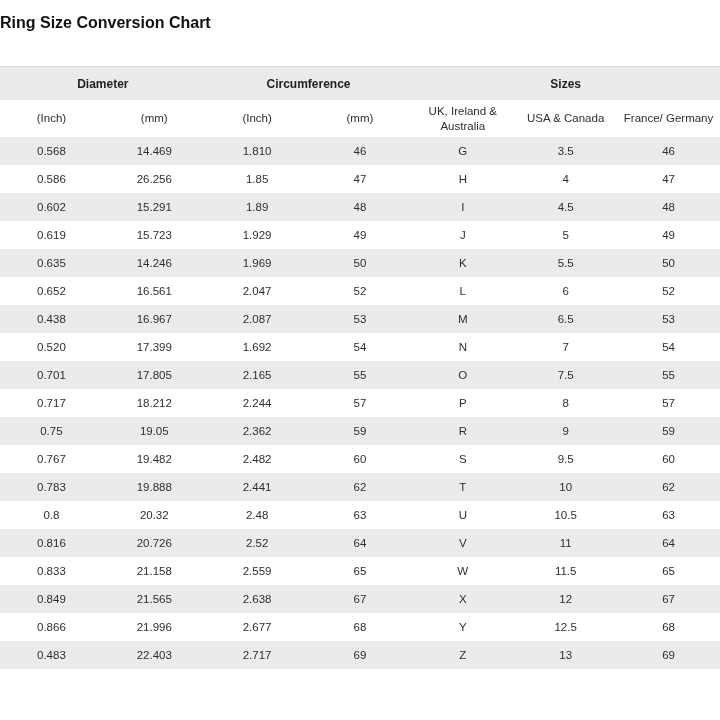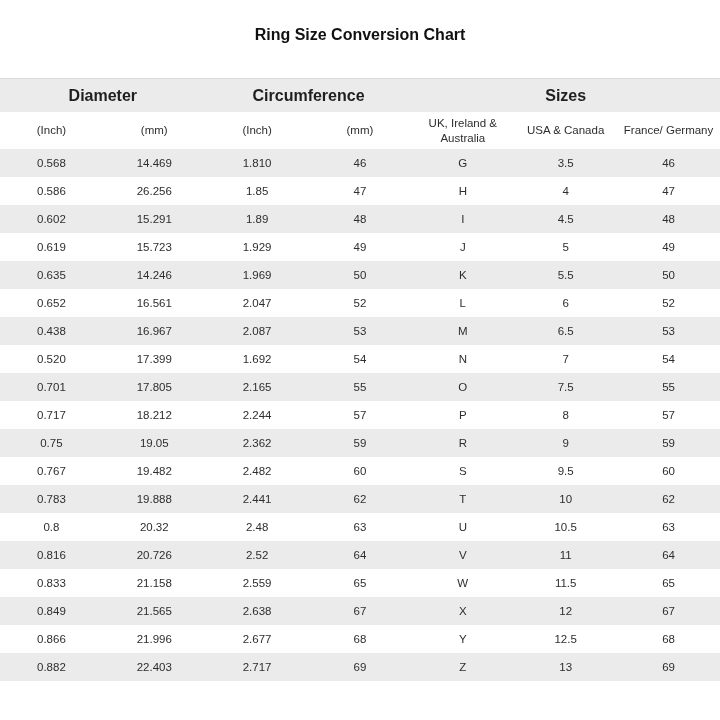--- a/index.html
+++ b/index.html
@@ -8,43 +8,43 @@
     background: #ffffff;
     font-family: "Liberation Sans", sans-serif;
   }
   body {
     width: 720px;
     height: 720px;
     overflow: hidden;
   }
   .page-title {
     margin: 0;
-    padding-top: 25px;
-    text-align: center;
+    padding-top: 13px;
+    text-align: left;
     font-size: 16px;
     line-height: 19px;
     font-weight: bold;
     color: #111111;
   }
   table.conversion-table {
     width: 100%;
     margin-top: 34px;
     border-collapse: collapse;
     table-layout: fixed;
     border-top: 1px solid #dcdcdc;
   }
   th, td {
     text-align: center;
     vertical-align: middle;
     padding: 0 2px;
     overflow: hidden;
   }
   tr.group-row th {
     background: #ebebeb;
-    font-size: 16px;
+    font-size: 12px;
     font-weight: bold;
     color: #1f1f1f;
     height: 33px;
   }
   tr.sub-row th {
     background: #ffffff;
     font-size: 11.5px;
     font-weight: normal;
     color: #2e2e2e;
     height: 37px;
@@ -242,21 +242,21 @@
       <tr>
         <td>0.866</td>
         <td>21.996</td>
         <td>2.677</td>
         <td>68</td>
         <td>Y</td>
         <td>12.5</td>
         <td>68</td>
       </tr>
       <tr>
-        <td>0.882</td>
+        <td>0.483</td>
         <td>22.403</td>
         <td>2.717</td>
         <td>69</td>
         <td>Z</td>
         <td>13</td>
         <td>69</td>
       </tr>
     </tbody>
 </table>
 

